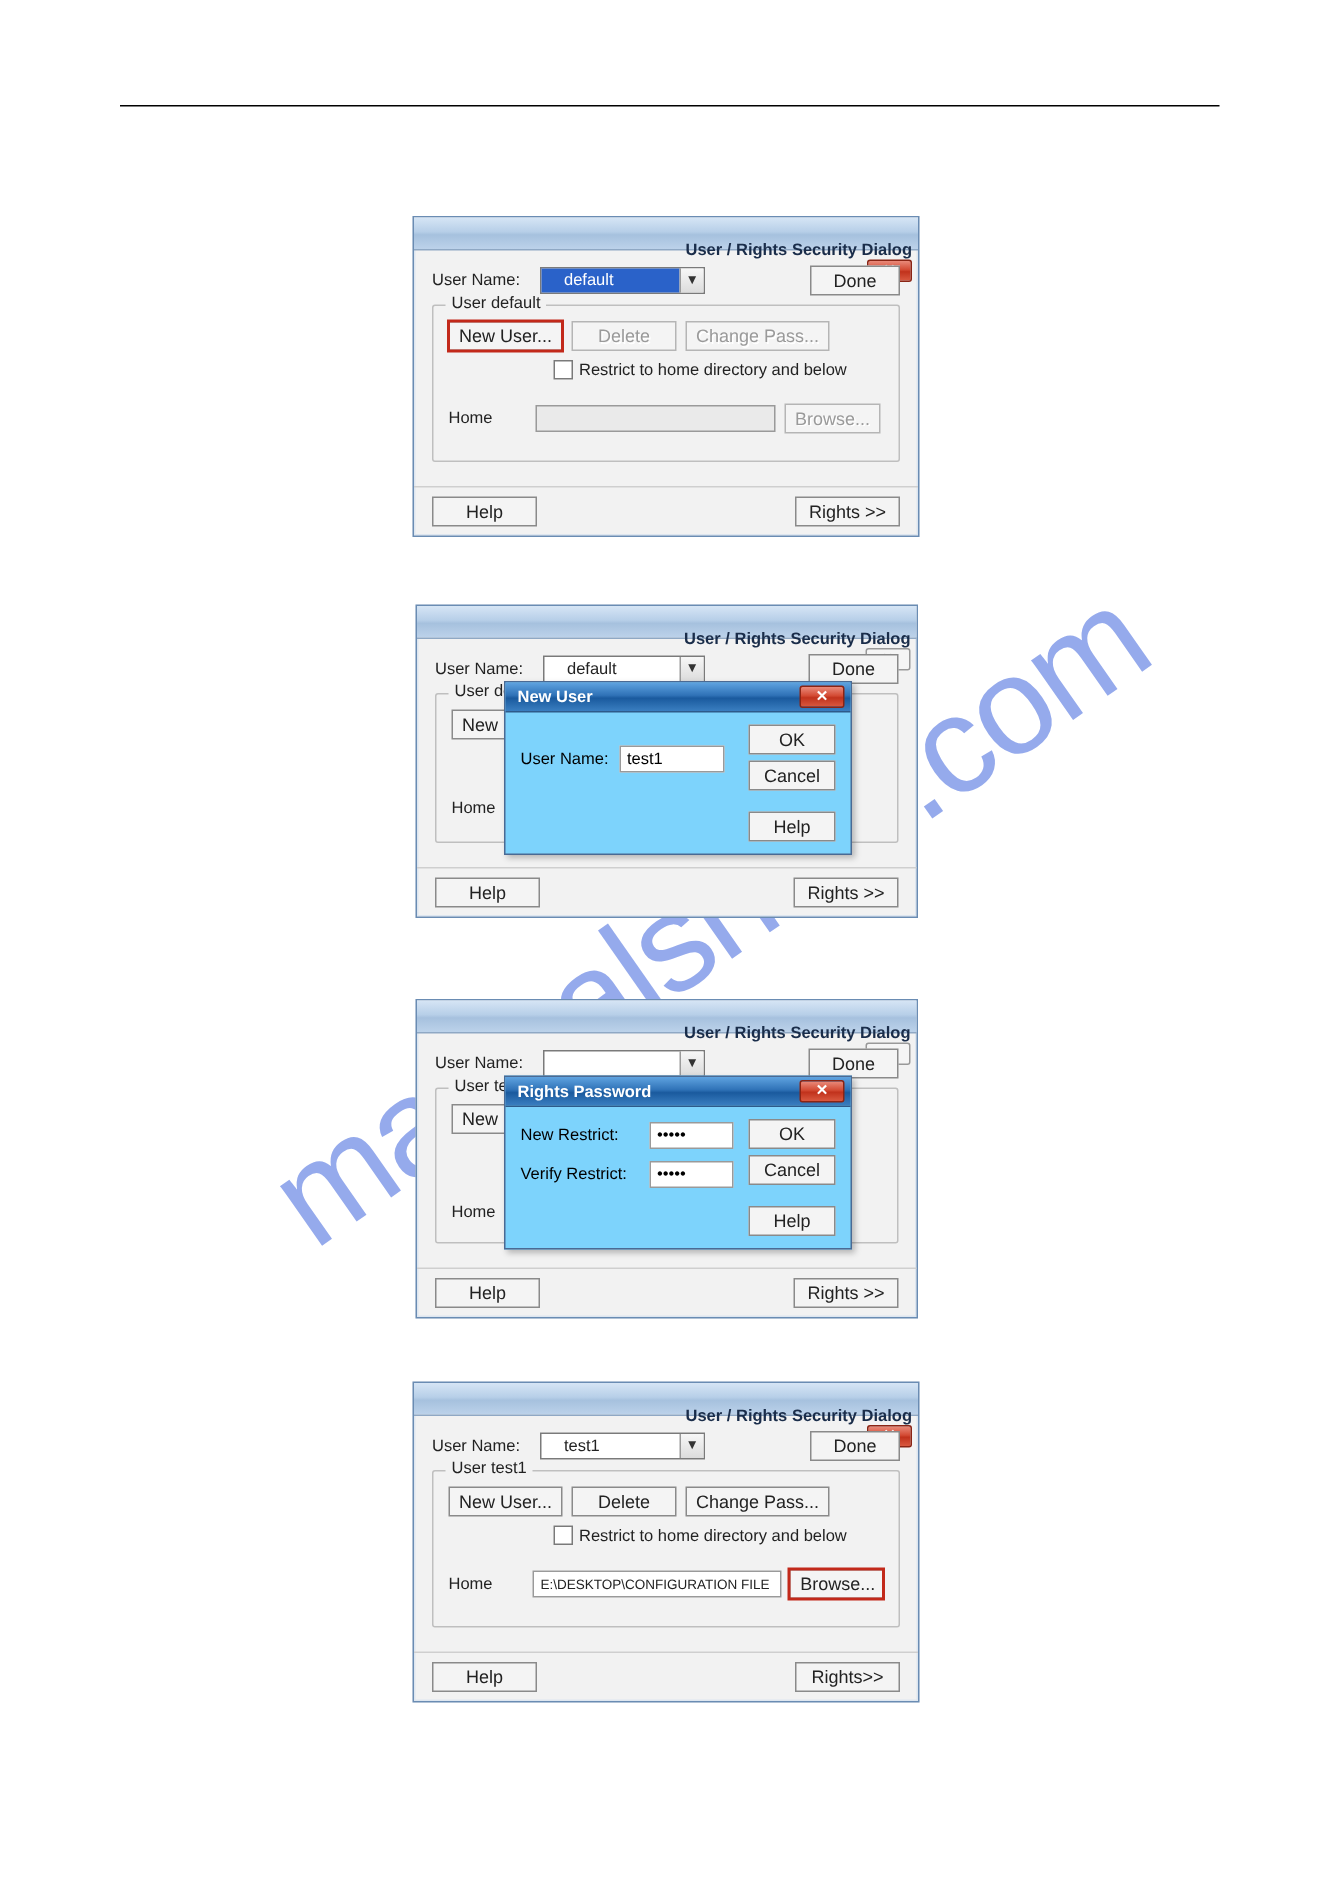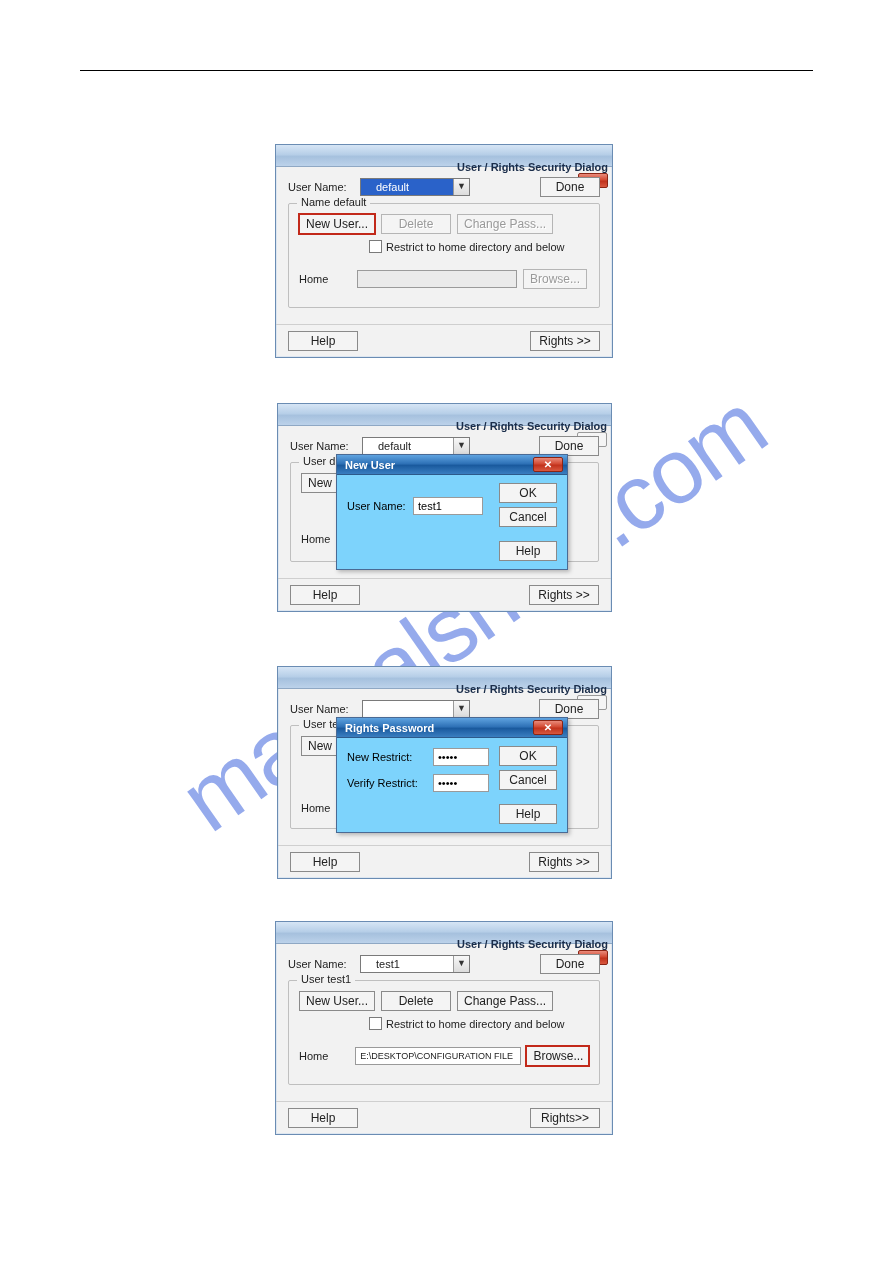--- a/index.html
+++ b/index.html
@@ -210,21 +210,21 @@
     <div class="row">
       <span class="lbl">User Name:</span>
       <div class="combo" style="width:110px;">
         <span class="combo-val sel">default</span>
         <span class="combo-drop">▼</span>
       </div>
       <span style="flex:1"></span>
       <span class="btn" style="min-width:60px;">Done</span>
     </div>
     <div class="group">
-      <span class="group-label">Name default</span>
+      <span class="group-label">User default</span>
       <div class="row" style="gap:6px;">
         <span class="btn highlight-red">New User...</span>
         <span class="btn disabled">Delete</span>
         <span class="btn disabled wide">Change Pass...</span>
       </div>
       <div class="row" style="margin-left:70px;">
         <span class="chk"></span>
         <span>Restrict to home directory and below</span>
       </div>
       <div style="height:10px;"></div>

